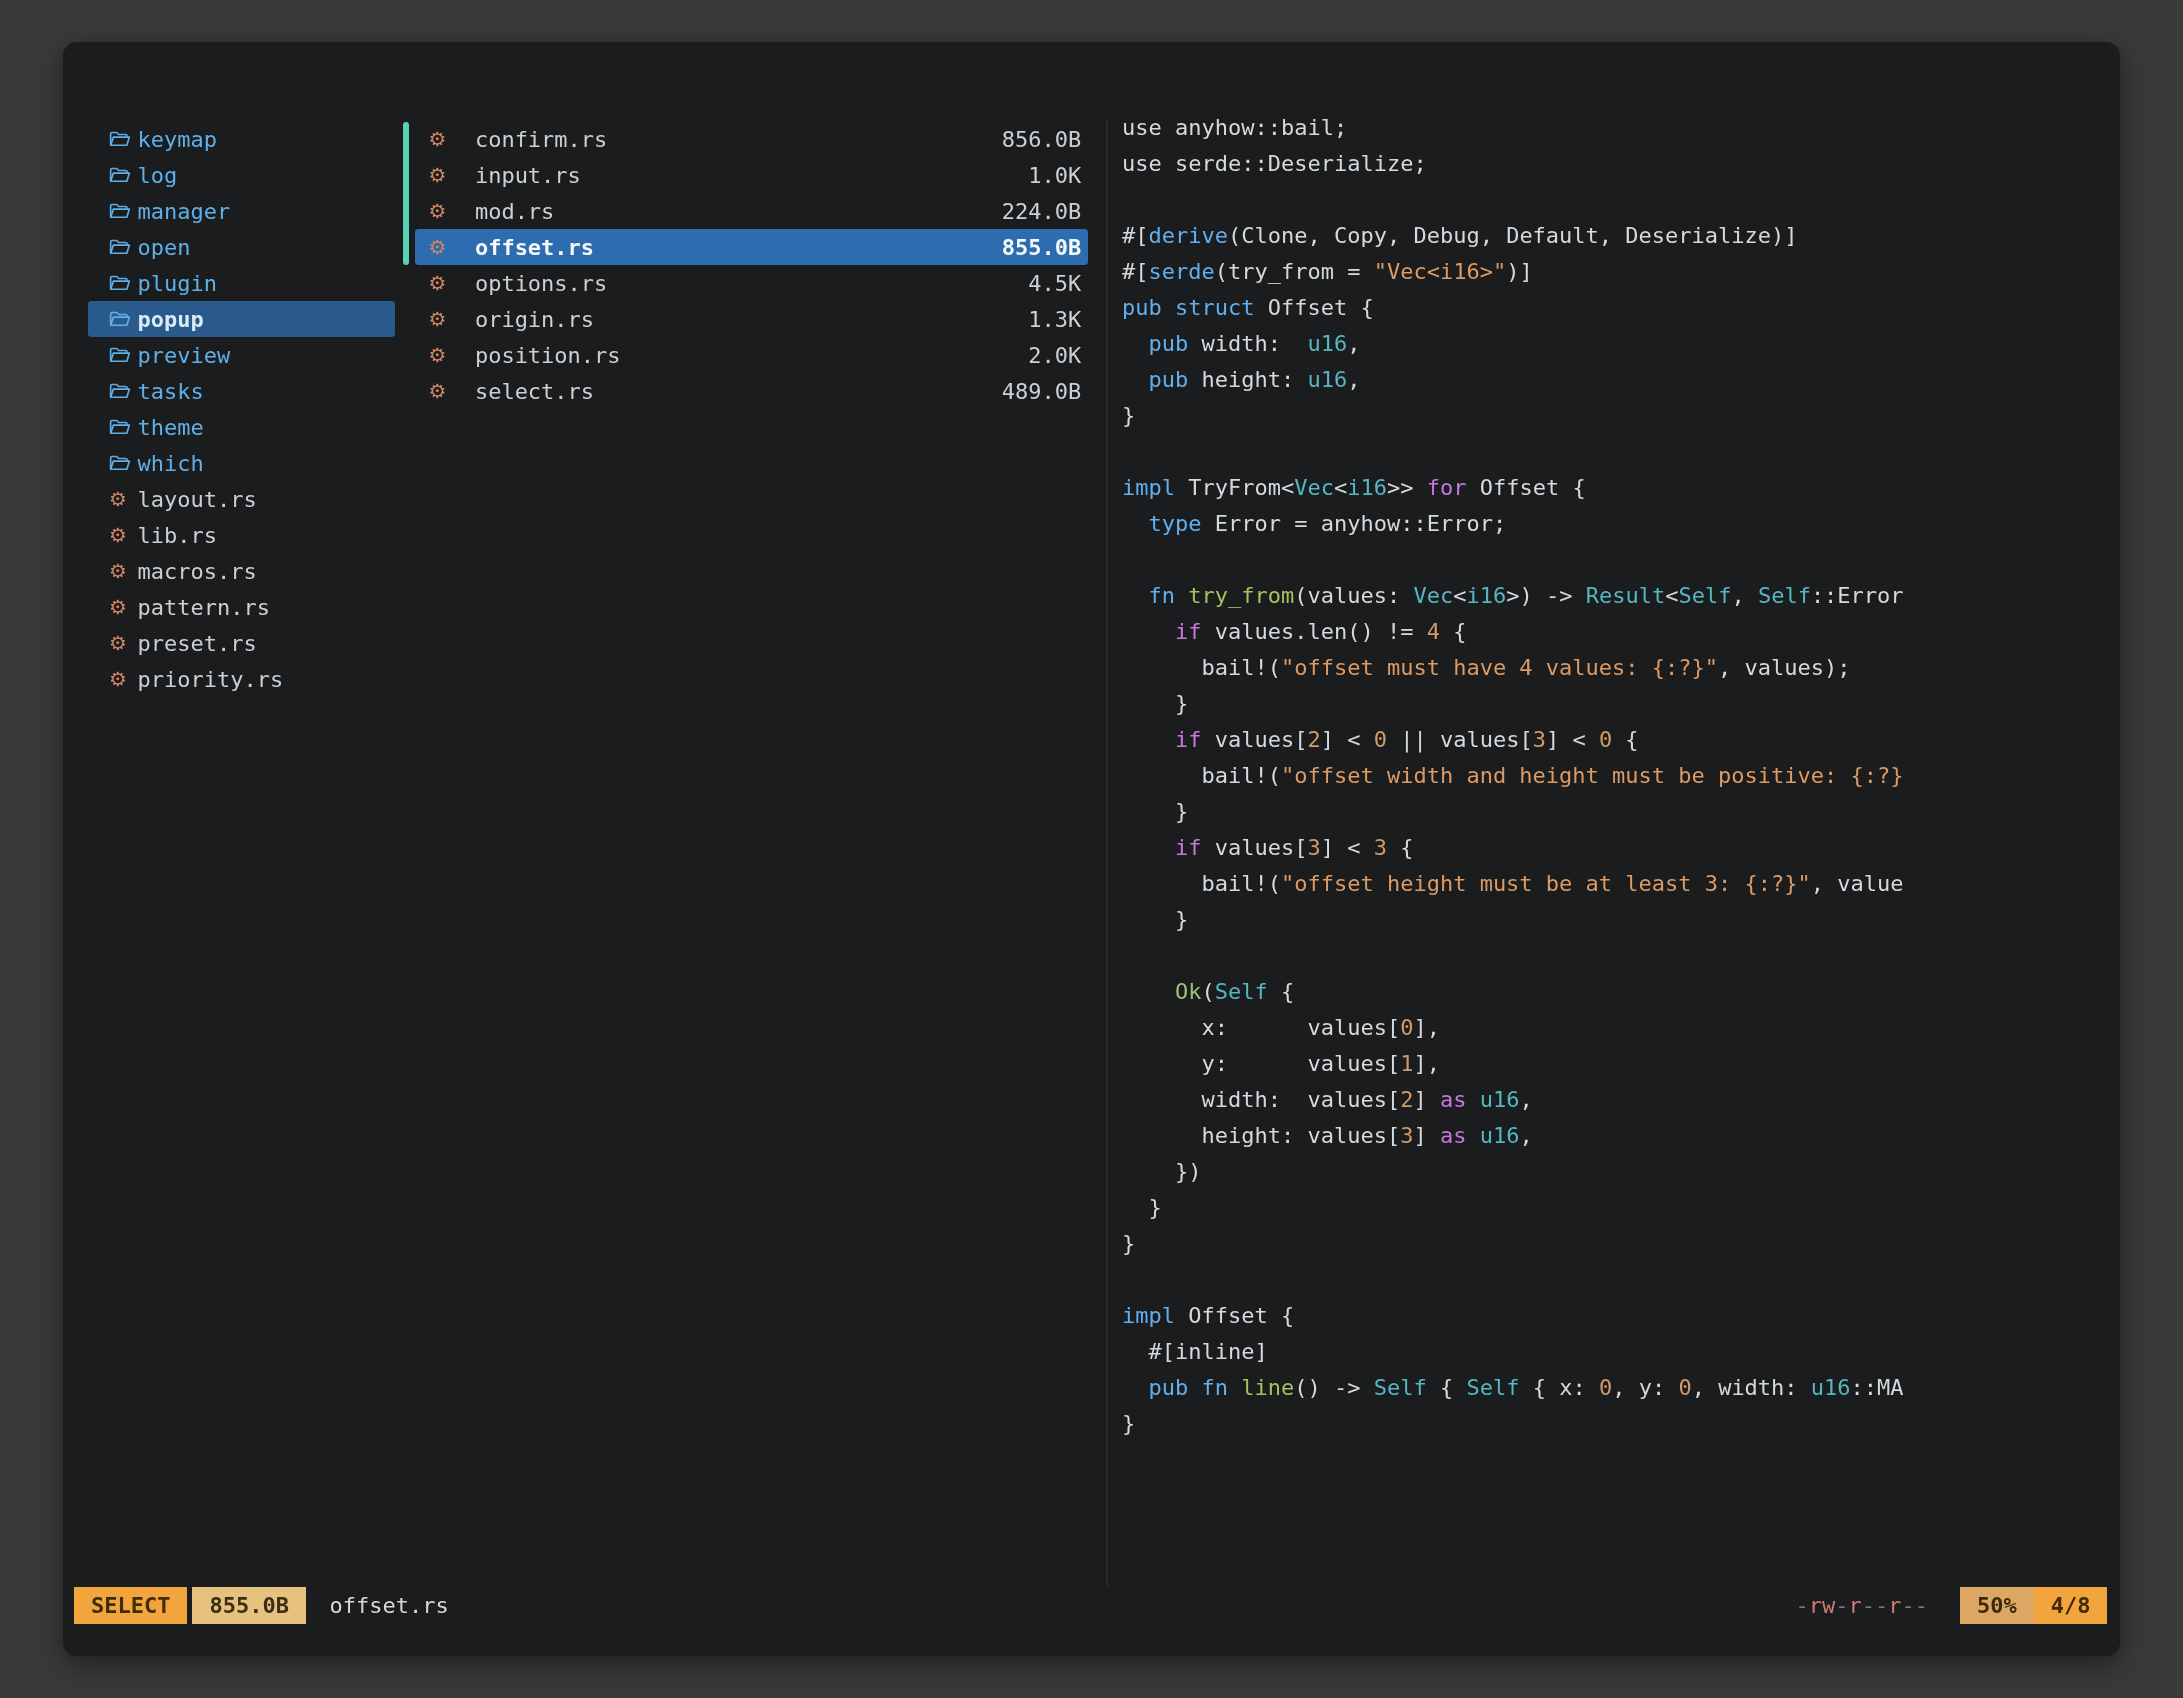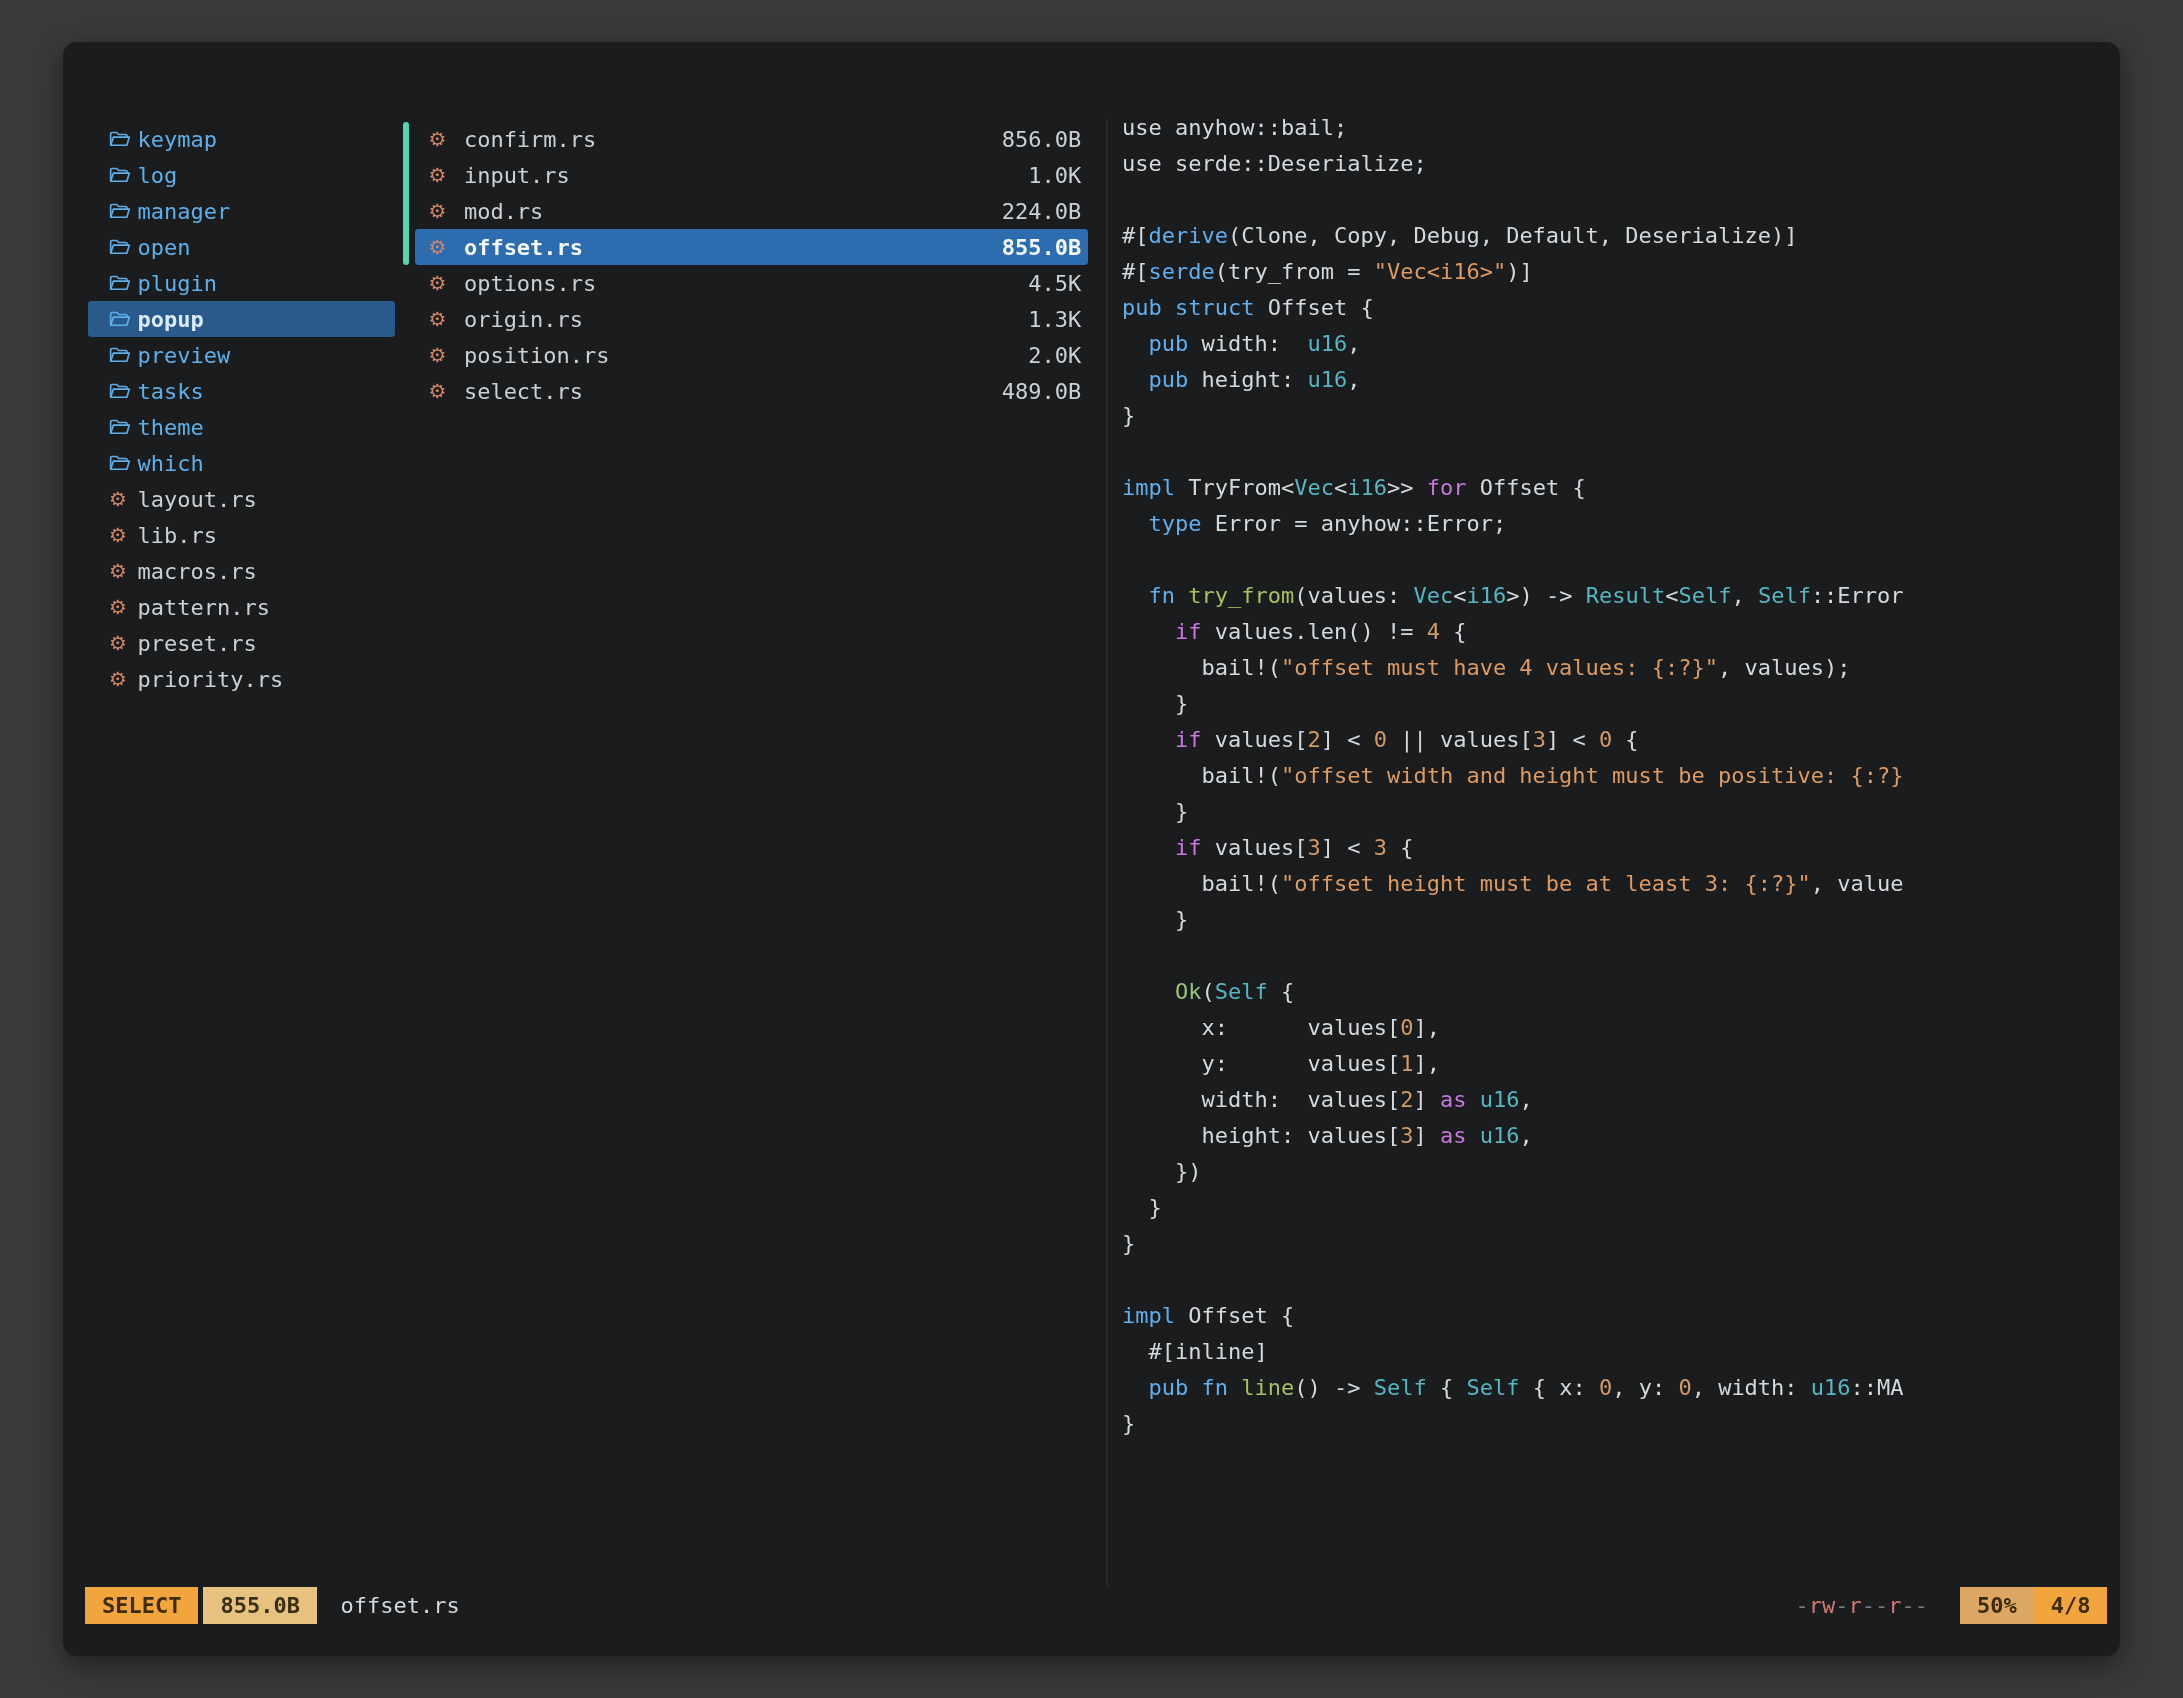--- a/index.html
+++ b/index.html
@@ -30,42 +30,42 @@
   .filelbl { color:var(--file-text,#ccd0d3); }
   .side-row.sel .dirlbl { color:#d9ebfa; font-weight:bold; }
 
   
   .marker { position:absolute; left:340px; top:80px; width:5.9px; height:143px;
             border-radius:3.4px; background:var(--marker-teal,#57d3b2); }
 
   
   .filelist { position:absolute; left:352px; top:79px; width:673px; }
   .file-row { height:36px; display:flex; align-items:center; padding:0 6.7px 0 13.4px; border-radius:3.4px; }
-  .file-row .fname2 { color:var(--file-text,#ccd0d3); margin-left:7px; }
+  .file-row .fname2 { color:var(--file-text,#ccd0d3); margin-left:18px; }
   .fsize { margin-left:auto; color:var(--file-text,#ccd0d3); }
   .file-row.sel { background:var(--selection-bg,#2d6cae); }
   .file-row.sel .fname2, .file-row.sel .fsize { color:#f4f8fb; font-weight:bold; }
 
   
   .vsep { position:absolute; left:1043px; top:77px; width:1.7px; height:1467px; background:#282b2d; }
 
   
   .preview { position:absolute; left:1059px; top:68px; width:990px; overflow:hidden; }
   .code-line { height:36px; line-height:36px; white-space:pre; }
   .tok-w { color:var(--syn-default,#d6d9db); }
   .tok-k { color:var(--syn-keyword,#61afef); }
   .tok-p { color:var(--syn-special,#c678dd); }
   .tok-t { color:var(--syn-type,#56b6c2); }
   .tok-s { color:var(--syn-string,#dd9a62); }
   .tok-n { color:var(--syn-number,#d19a66); }
   .tok-g { color:var(--syn-success,#98c379); }
   .tok-f { color:var(--syn-function,#a5c261); }
 
   
-  .statusbar { position:absolute; left:22px; right:12.6px; top:1545px; height:37px;
+  .statusbar { position:absolute; left:11px; right:12.6px; top:1545px; height:37px;
                display:flex; align-items:center; }
   .badge { display:inline-block; height:37px; line-height:37px; padding:0 17px;
            font-weight:bold; font-size:22px; }
   .mode  { background:var(--badge-orange,#f2a53c); color:#3f2c06; }
   .sizeb { background:var(--badge-tan,#e6c27e); color:#3a2f13; margin-left:5px; }
   .fnameb { margin-left:23.5px; color:var(--syn-default,#d6d9db); }
   .spacer { flex:1; }
   .perm { margin-right:32px; white-space:pre; }
   .pm-dim { color:var(--perm-dim,#75797c); }
   .pm-rw  { color:var(--perm-letter,#cf7a73); }

